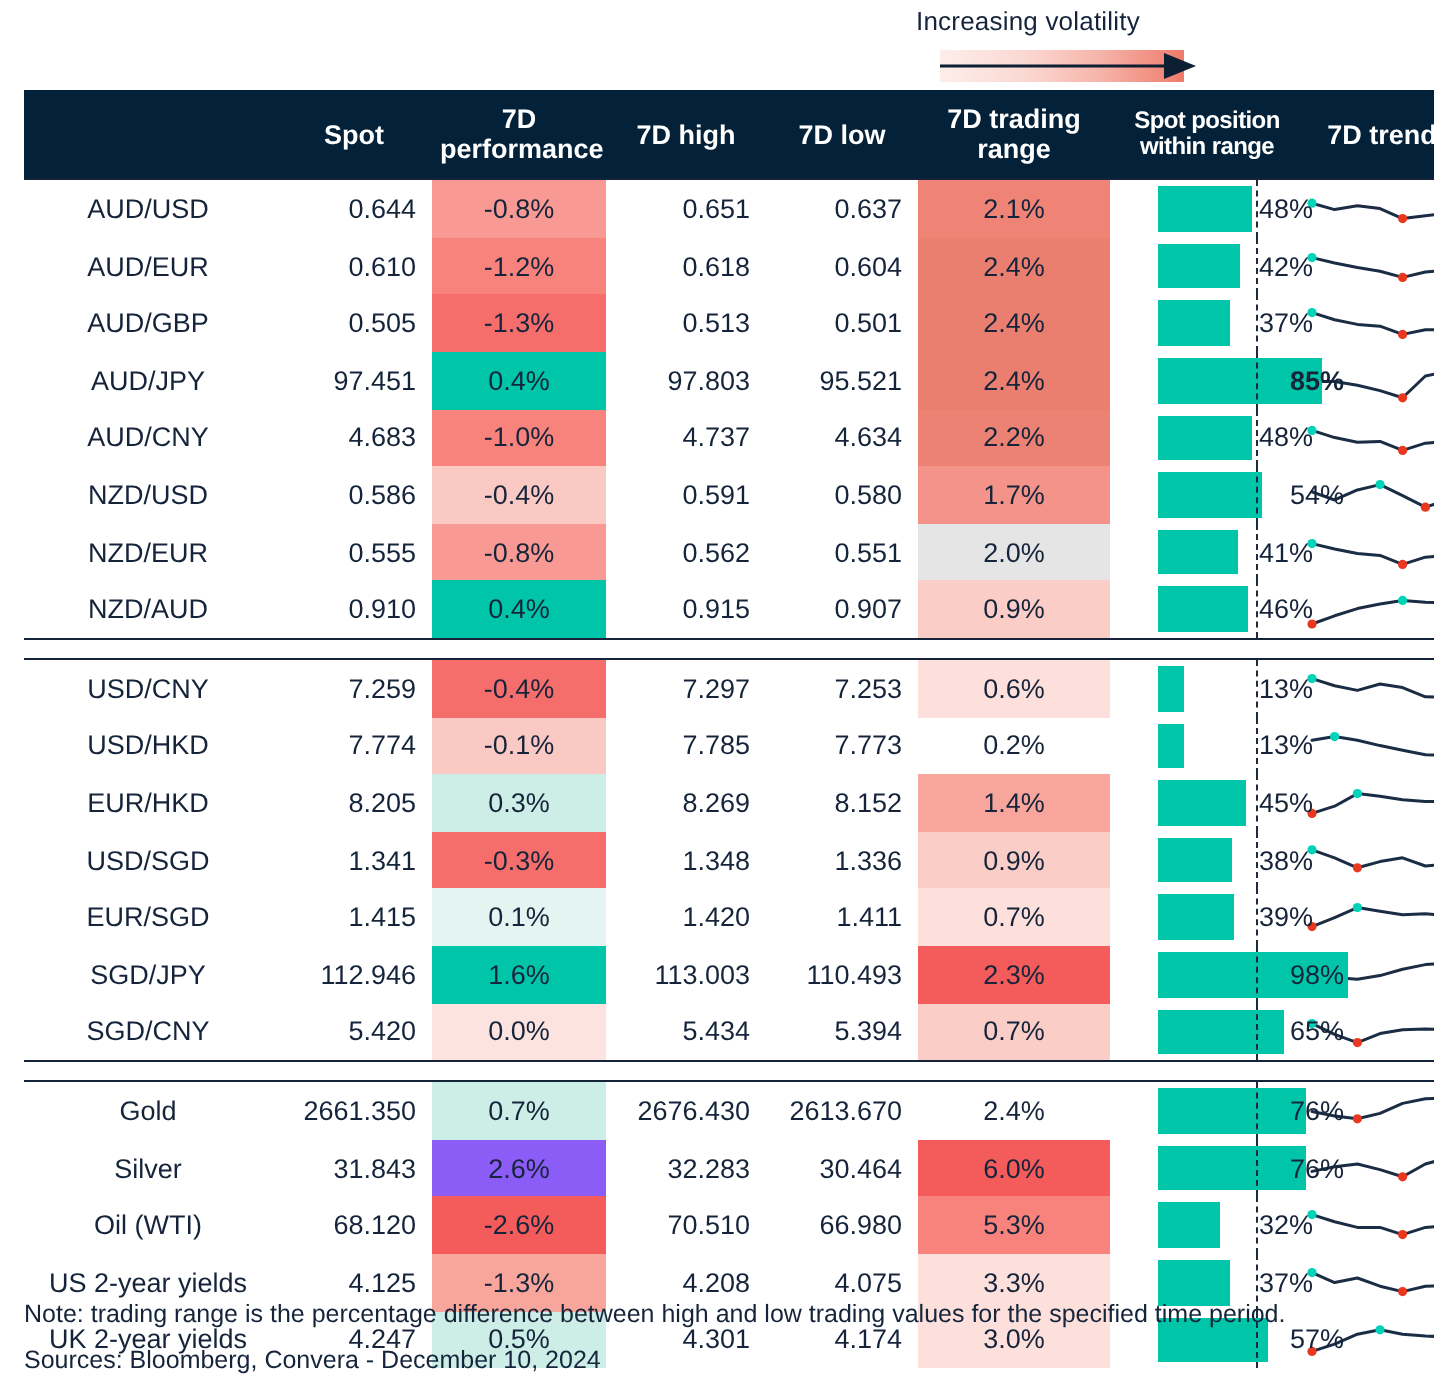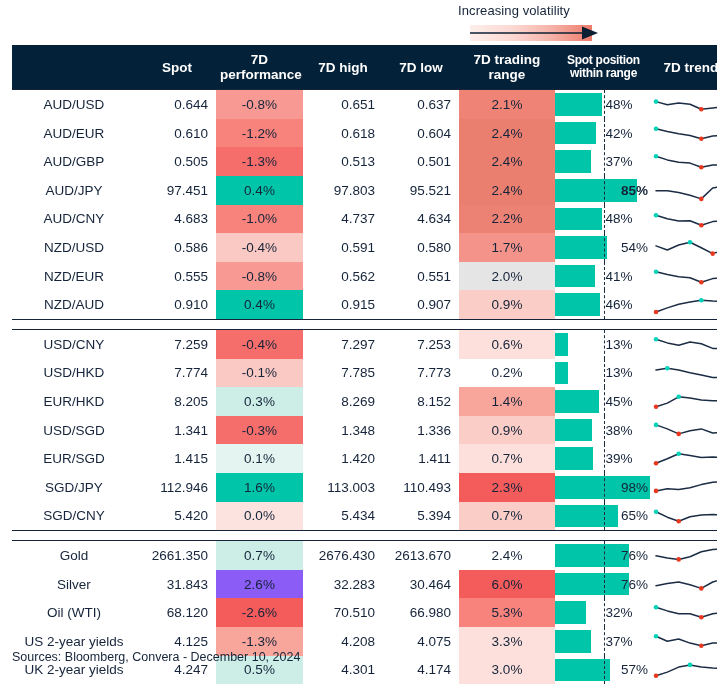--- a/index.html
+++ b/index.html
@@ -61,21 +61,21 @@
   td.trend { padding: 0; }
 
   
   tr.rule-top td { border-top: 1.6px solid #15243a; }
   tr.gap td { height: 10px; padding: 0;
               border-top: 1.6px solid #15243a;
               border-bottom: 1.6px solid #15243a;
               background: #ffffff; }
 
   
-  .posbox { position: relative; width: 100%; height: 28.6px; }
+  .posbox { position: relative; width: 100%; height: 28.6px; margin-left: 24px; }
   .posbar { position: absolute; left: 0; top: 3px; bottom: 3px;
             background: #00c5a8; }
   .dotline { position: absolute; left: 50%; top: 0; bottom: 0;
              border-left: 1.4px dashed #1d2b3d; }
   .pospct { position: absolute; left: 52%; top: 0; height: 100%;
             display: flex; align-items: center;
             font-size: 13.5px; color: #15243a; }
 
   .spark { display: block; width: 78px; height: 28.6px; }
 
@@ -554,16 +554,17 @@
               <path d="M4.0,19.7 L15.3,16.1 L26.7,11.1 L38.0,8.9 L49.3,11.1 L60.7,12.0 L72.0,12.5" fill="none" stroke="#1b2c45" stroke-width="1.5" stroke-linejoin="round" stroke-linecap="round"></path>
               <circle cx="38.0" cy="8.9" r="2.3" fill="#00d3b8"></circle>
               <circle cx="4.0" cy="19.7" r="2.3" fill="#e8381f"></circle>
             </svg>
           </td>
         </tr>
       </tbody>
   </table>
 
   <div class="notes">
+    <div>Note: trading range is the percentage difference between high and low trading values for the specified time period.</div>
     <div>Sources: Bloomberg, Convera - December 10, 2024</div>
   </div>
 
 </div>
 
 </body></html>

